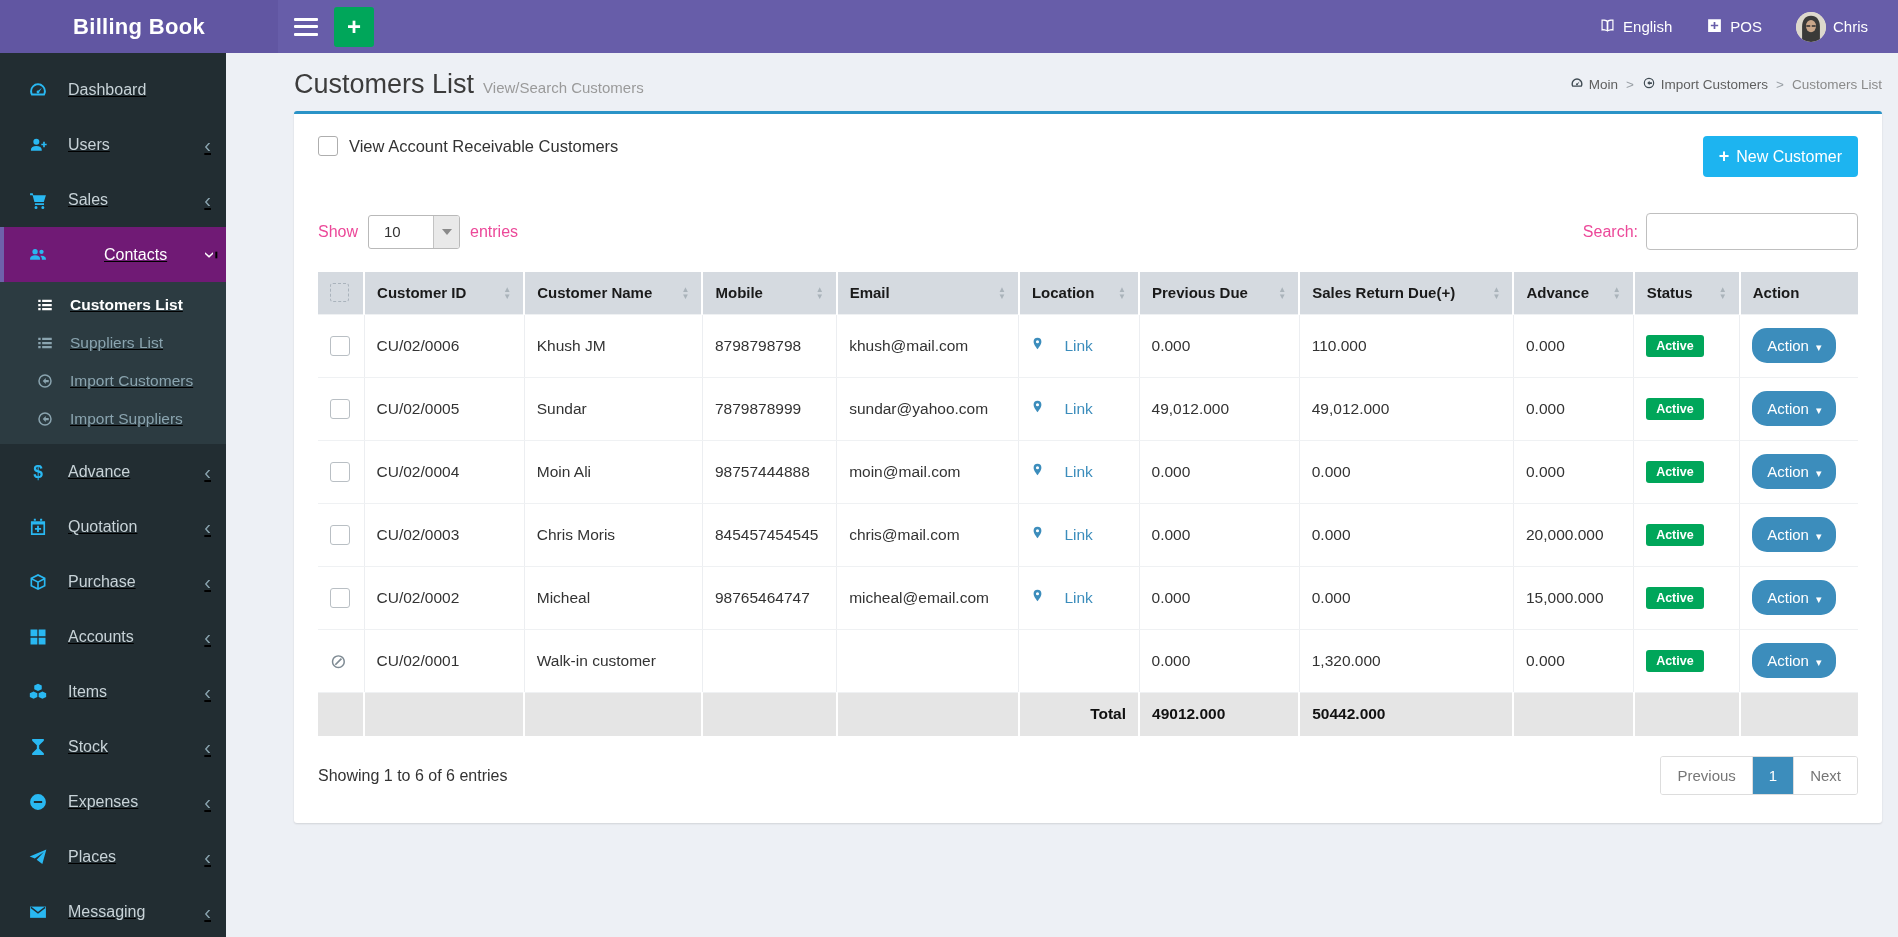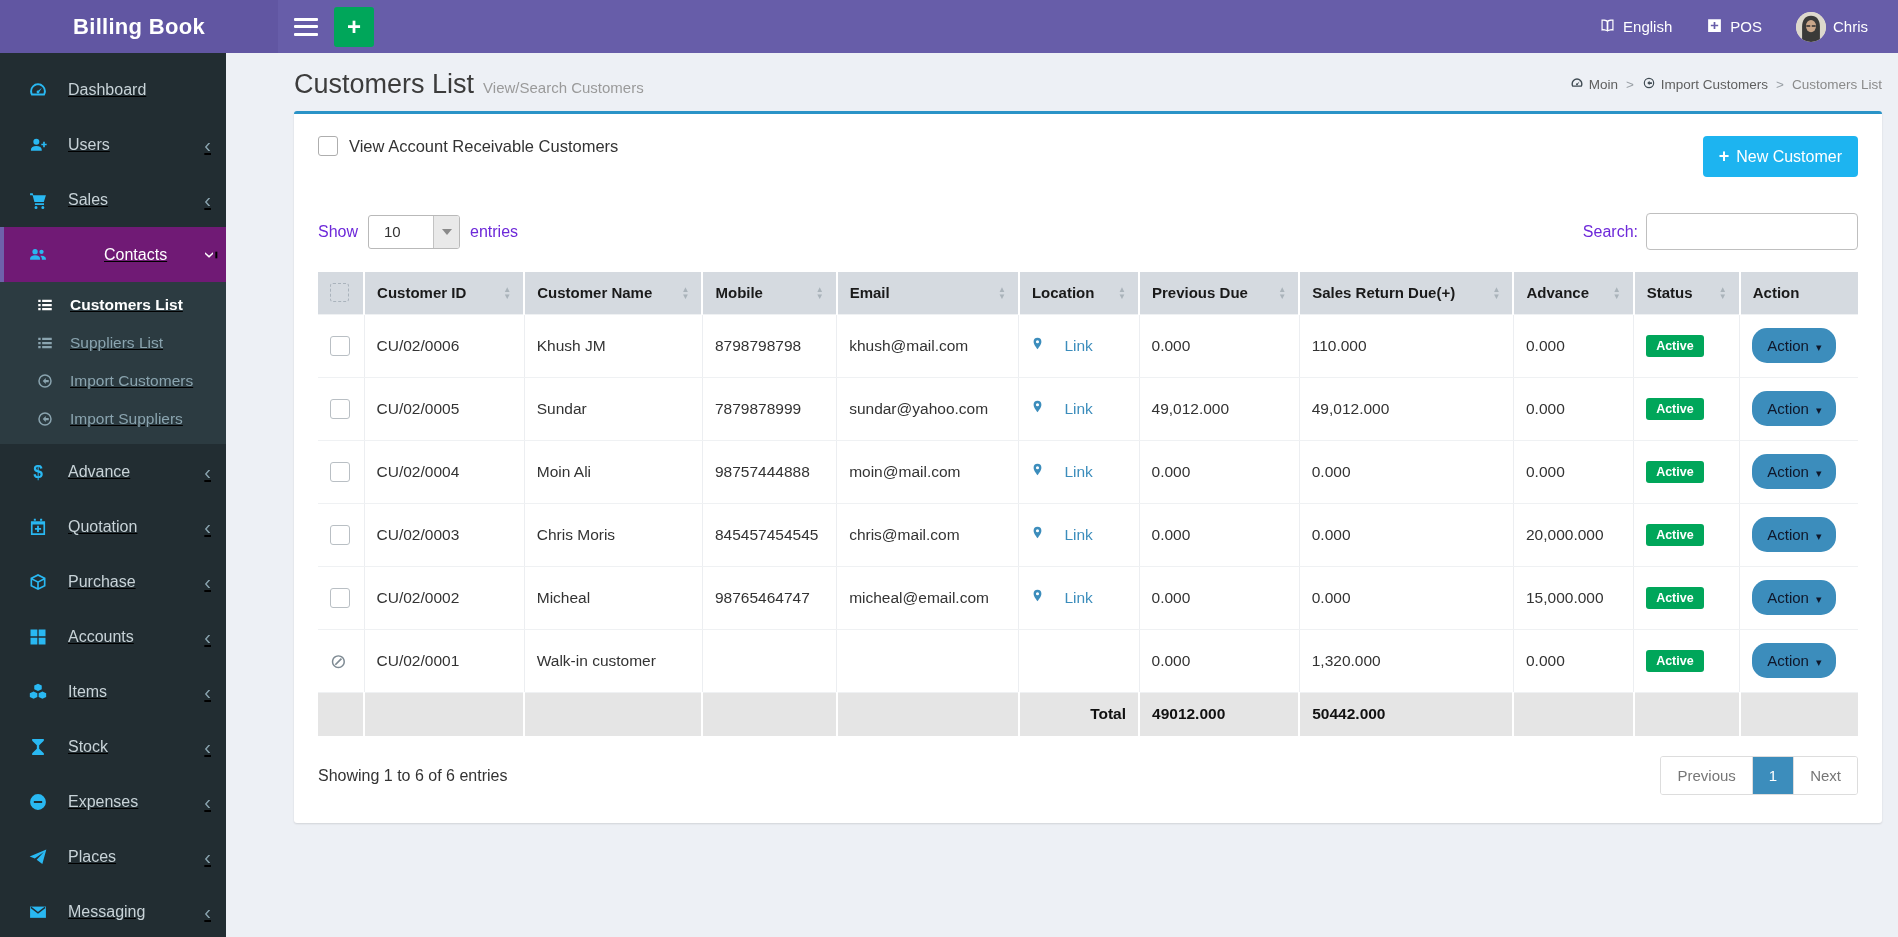--- a/index.html
+++ b/index.html
@@ -49,21 +49,21 @@
 
   
   .card { margin:0 16px; background:#fff; border-top:3px solid #2a93c7; border-radius:3px; box-shadow:0 1px 2px rgba(0,0,0,.12); padding:22px 24px 28px; }
   .card-row1 { display:flex; align-items:flex-start; justify-content:space-between; margin-bottom:36px; }
   .chk-wrap { display:flex; align-items:center; gap:11px; font-size:16.5px; color:#333; }
   .checkbox { width:20px; height:20px; border:1px solid #aeaeae; border-radius:3px; background:#fff; cursor:pointer; flex:0 0 auto; }
   .btn-new { background:#1db4f0; color:#fff; border:none; border-radius:4px; font-size:16px; padding:10px 16px; cursor:pointer; display:flex; align-items:center; gap:7px; }
   .btn-new b { font-size:18px; font-weight:bold; }
 
   .card-row2 { display:flex; align-items:center; margin-bottom:22px; }
-  .show-label, .entries-label, .search-label { font-size:16px; color:#6d28d9; }
+  .show-label, .entries-label, .search-label { font-size:16px; color:#ec4899; }
   .select-fake { display:flex; align-items:stretch; margin:0 10px; width:92px; height:34px; border:1px solid #b9b9b9; border-radius:3px; overflow:hidden; background:#fff; cursor:pointer; }
   .select-fake .val { flex:1; display:flex; align-items:center; padding-left:15px; font-size:15px; color:#333; }
   .select-fake .arrow-box { width:26px; background:#e9e9e9; border-left:1px solid #c3c3c3; display:flex; align-items:center; justify-content:center; }
   .select-fake .arrow-box i { width:0; height:0; border-left:5px solid transparent; border-right:5px solid transparent; border-top:6px solid #8a8a8a; }
   .row2-spacer { flex:1; }
   .export-group { display:flex; }
   .export-btn { background:#3bc3ba; color:#fff; border:none; font-size:15.5px; height:40px; padding:0 22px; cursor:pointer; border-right:1px solid #7fd8d2; }
   .export-btn:first-child { border-radius:3px 0 0 3px; }
   .export-btn:last-child { border-right:none; border-radius:0 3px 3px 0; }
   .search-label { margin:0 8px 0 14px; }
@@ -76,21 +76,21 @@
   .sort { display:inline-flex; flex-direction:column; line-height:7px; font-size:8px; color:#aab3ba; margin-left:6px; }
   .hdr-checkbox { width:19px; height:19px; border:1px dashed #aab3bc; border-radius:3px; }
   table.customers td { height:63px; padding:0 12px; font-size:15.5px; color:#333; vertical-align:middle; border-bottom:1px solid #eff1f3; border-right:1px solid #eceef1; background:#fff; }
   table.customers tbody tr:first-child td { border-top:1px solid #eff1f3; }
   table.customers td:last-child, table.customers th:last-child { border-right:none; }
   .row-checkbox { width:20px; height:20px; border:1px solid #b9bfc4; border-radius:3px; background:#fff; cursor:pointer; }
   .ban { font-size:20px; color:#7e8a93; }
   .loc-link { display:inline-flex; align-items:center; gap:20px; color:#3c8dbc; cursor:pointer; }
   .loc-link svg { width:13px; height:17px; fill:#3c8dbc; }
   .badge-active { display:inline-block; background:#00a65a; color:#fff; font-size:12.5px; font-weight:bold; padding:4px 10px; border-radius:3px; }
-  .action-btn { background:#3c8dbc; color:#0f172a; border:none; border-radius:15px; font-size:15px; padding:9px 15px; cursor:pointer; }
+  .action-btn { background:#3c8dbc; color:#ffffff; border:none; border-radius:15px; font-size:15px; padding:9px 15px; cursor:pointer; }
   .action-btn .caret { margin-left:7px; font-size:11px; }
   table.customers tfoot td { background:#e5e5e5; height:44px; font-weight:bold; color:#111; font-size:15.5px; border-right:2px solid #fff; border-bottom:none; }
   tfoot .total-label { text-align:right; }
 
   
   .card-footer { display:flex; align-items:center; justify-content:space-between; margin-top:20px; }
   .info-text { font-size:16px; color:#333; }
   .pager { display:flex; border:1px solid #ddd; border-radius:3px; overflow:hidden; background:#fff; }
   .pg { padding:10px 16px; font-size:15px; color:#767676; cursor:pointer; background:#fff; border:none; }
   .pg + .pg { border-left:1px solid #ddd; }

